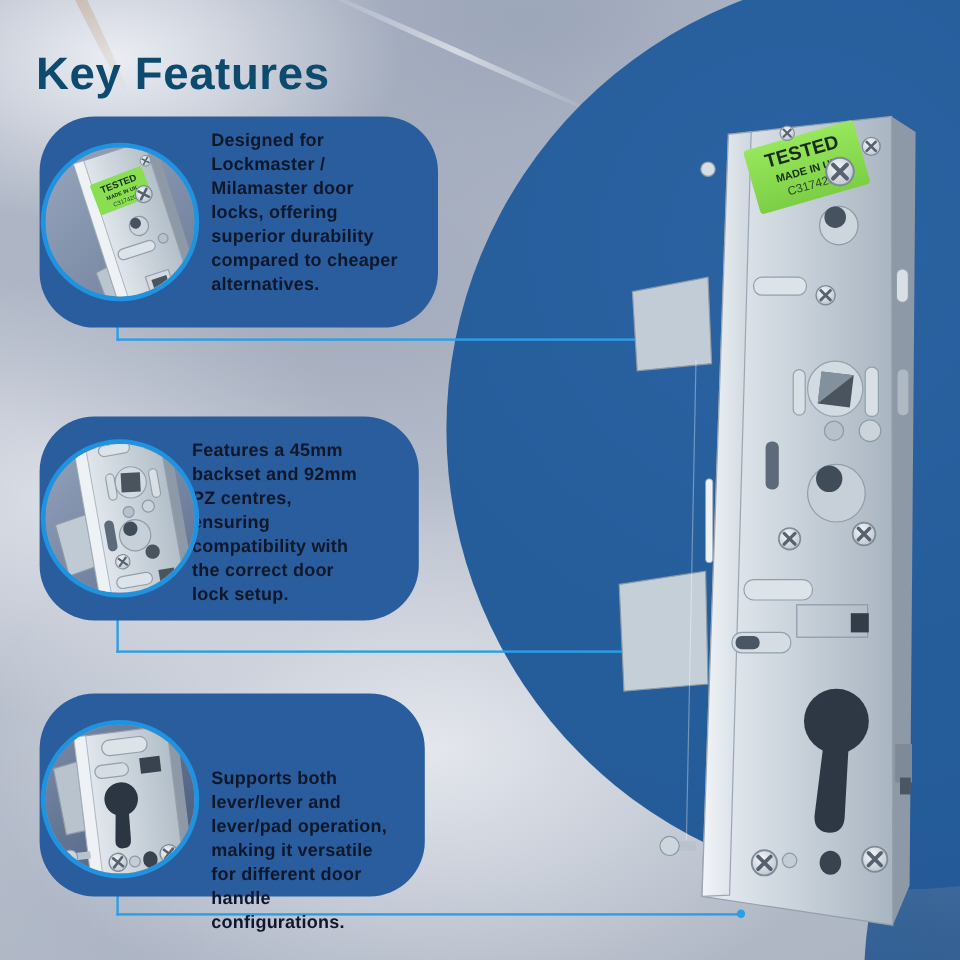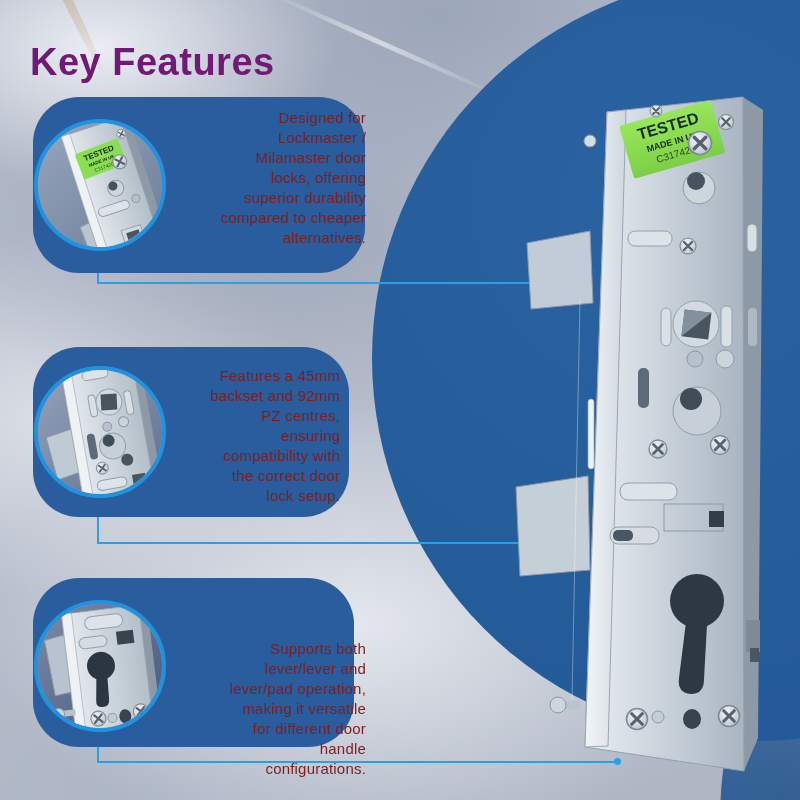--- a/index.html
+++ b/index.html
@@ -33,31 +33,31 @@
       radial-gradient(circle at 8% 45%, rgba(20,60,110,.35), rgba(20,60,110,0) 40%),
       linear-gradient(118deg,#3a6da4 0%,#2c5f9a 35%,#215694 60%,#34679f 85%,#2a5d97 100%);
   }
   #big-circle{
     position:absolute;left:372px;top:-25px;width:766px;height:766px;border-radius:50%;z-index:2;
     background:radial-gradient(circle at 38% 30%, #2b63a2 0%, #265e9c 45%, #235a97 75%, #1f5591 100%);
   }
 
   #page-title{
     position:absolute;left:30px;top:16px;z-index:5;
-    font-size:38px;font-weight:700;letter-spacing:.5px;color:#701a75;
+    font-size:38px;font-weight:700;letter-spacing:.5px;color:#0c4a6e;
   }
 
   .card{position:absolute;background:#2a5d9d;border-radius:46px;z-index:5;}
   #card-1{left:33px;top:97px;width:332px;height:176px;}
   #card-2{left:33px;top:347px;width:316px;height:170px;}
   #card-3{left:33px;top:578px;width:321px;height:169px;}
 
   .feature-text{
-    position:absolute;z-index:6;color:#7f1d1d;font-weight:400;
-    font-size:15px;line-height:20px;letter-spacing:.2px;white-space:pre-line;text-align:right;
+    position:absolute;z-index:6;color:#0f172a;font-weight:700;
+    font-size:15px;line-height:20px;letter-spacing:.2px;white-space:pre-line;
   }
   #text-1{left:176px;top:108px;width:190px;}
   #text-2{left:160px;top:366px;width:180px;}
   #text-3{left:176px;top:595px;width:190px;margin-top:44px;}
 
   .photo-circle{
     position:absolute;width:124px;height:124px;border-radius:50%;z-index:6;
     border:4px solid #1f93e0;overflow:hidden;background:#8795b0;
   }
   #circle-1{left:34px;top:119px;}

